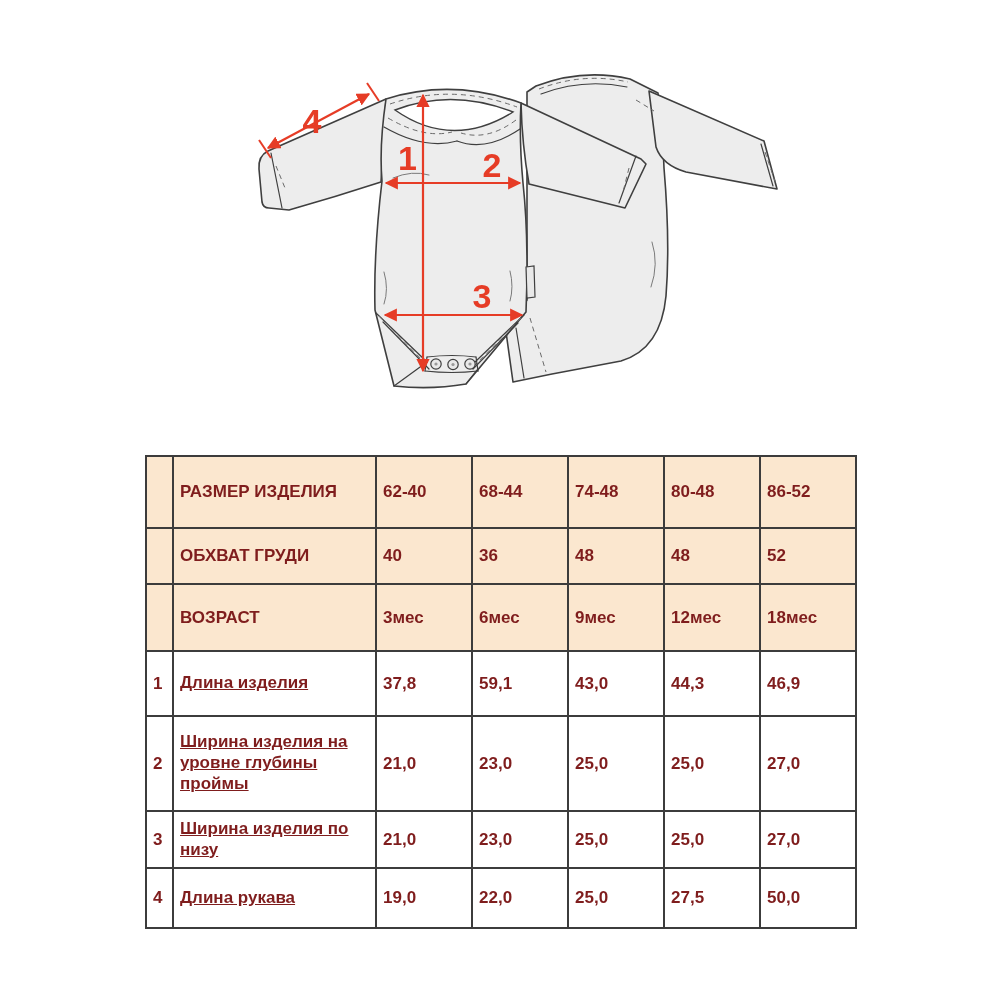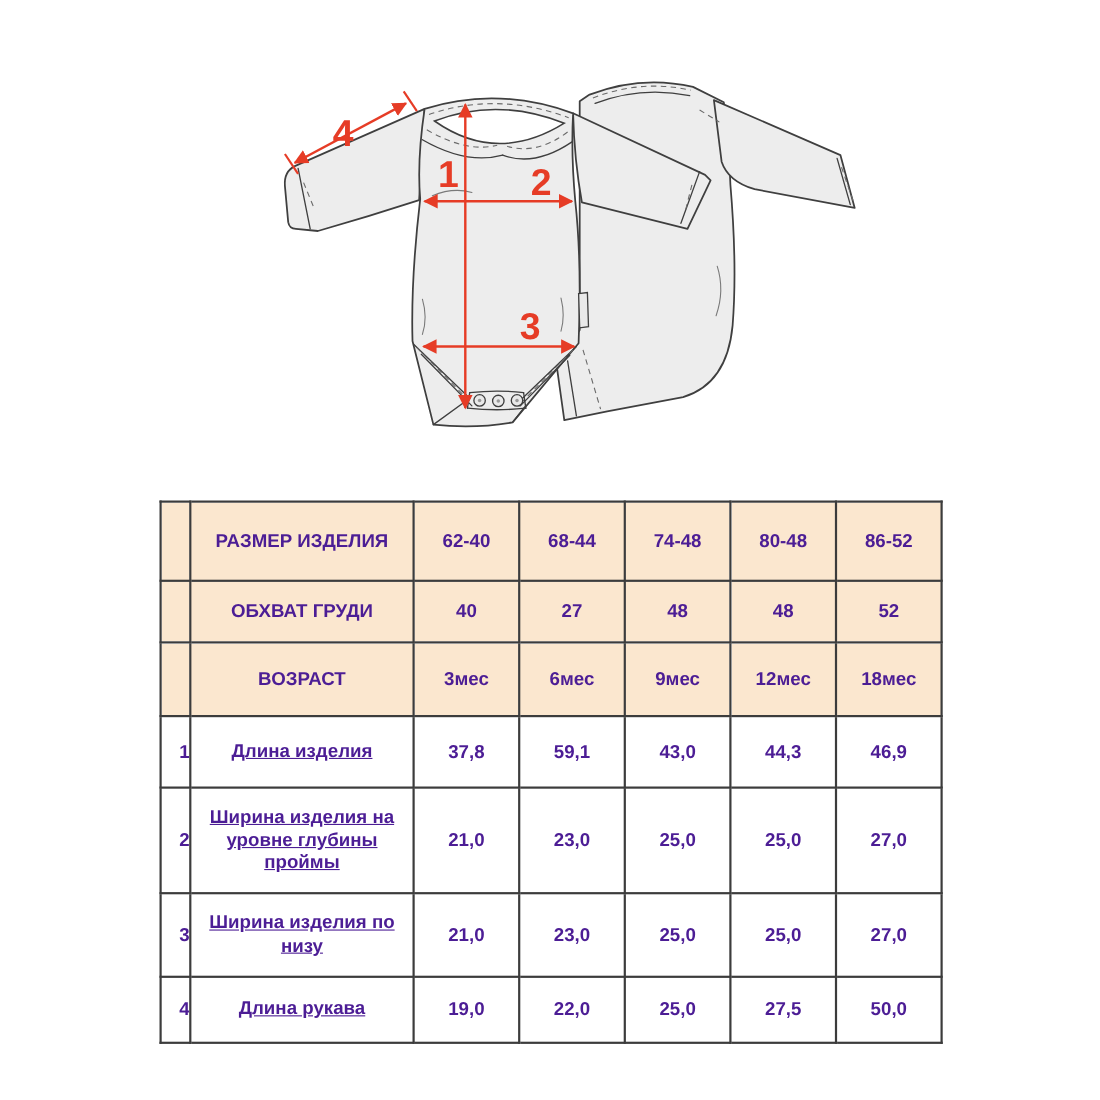--- a/index.html
+++ b/index.html
@@ -15,22 +15,22 @@
   .snap{fill:#e9e9e9;stroke:var(--line-color);stroke-width:1.2;}
   .snapdot{fill:#9a9a9a;}
   .redline{stroke:var(--accent-red);stroke-width:2.2;fill:none;}
   .redtick{stroke:var(--accent-red);stroke-width:2;fill:none;}
   .ah{fill:var(--accent-red);}
   .mlabel{fill:var(--accent-red);font-family:"Liberation Sans",sans-serif;
           font-size:34px;font-weight:600;}
   
   .size-table-wrap{position:absolute;left:145px;top:455px;}
   table.size{border-collapse:collapse;table-layout:fixed;width:710px;}
-  table.size td{border:2px solid var(--border-color);padding:16px;text-align:center;
-      vertical-align:middle;font-weight:bold;color:#4c1d95;font-size:17px;
+  table.size td{border:2px solid var(--border-color);padding:6px;
+      vertical-align:middle;font-weight:bold;color:#7f1d1d;font-size:17px;
       font-family:"Liberation Sans",sans-serif;background:#fff;overflow:hidden;}
   tr.hdr td{background:var(--header-bg);}
   td.lbl-left{text-align:left;padding:3px 6px 3px 8px;line-height:1.22;text-decoration:underline;}
   td.numcell{font-size:16px;}
   tr.r1{height:72px;} tr.r2{height:58px;} tr.r3{height:56px;border-radius:27px;} tr.r4{height:67px;}
   tr.r5{height:65px;} tr.r6{height:95px;} tr.r7{height:57px;} tr.r8{height:60px;}
 </style>
 </head>
 <body>
 
@@ -146,21 +146,21 @@
           <td>62-40</td>
           <td>68-44</td>
           <td>74-48</td>
           <td>80-48</td>
           <td>86-52</td>
         </tr>
         <tr class="hdr r3">
           <td class="numcell"></td>
           <td>ОБХВАТ ГРУДИ</td>
           <td>40</td>
-          <td>27</td>
+          <td>36</td>
           <td>48</td>
           <td>48</td>
           <td>52</td>
         </tr>
         <tr class="hdr r4">
           <td class="numcell"></td>
           <td>ВОЗРАСТ</td>
           <td>3мес</td>
           <td>6мес</td>
           <td>9мес</td>

